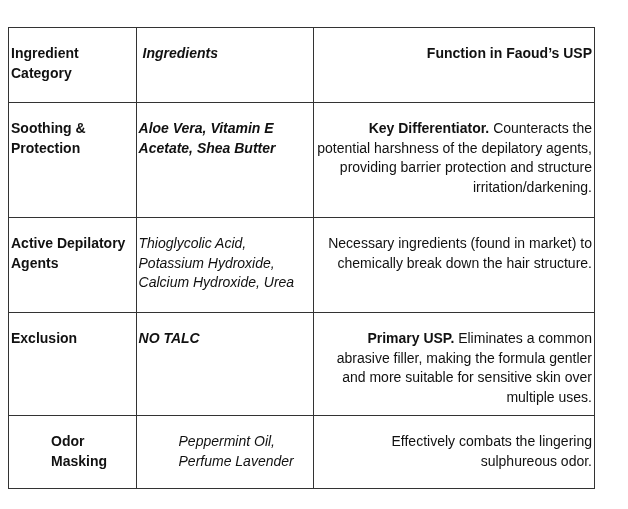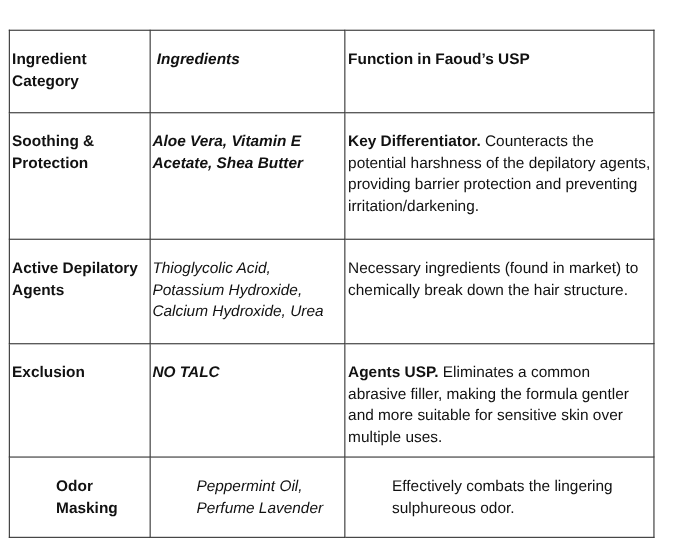--- a/index.html
+++ b/index.html
@@ -1,21 +1,21 @@
 <!DOCTYPE html>
 <html><head>
 <meta charset="utf-8">
 <style>
   html, body { margin:0; padding:0; background:#ffffff; }
   body { width:628px; height:509px; position:relative; overflow:hidden; font-family:"Liberation Sans", sans-serif; color:#111; }
   table { position:absolute; left:8px; top:27px; border-collapse:collapse; width:587px; }
   td { border:1.4px solid #333; vertical-align:top; font-size:14px; line-height:19.5px; padding:16px 2px 8px 2px; }
   td.c1 { width:96px; font-weight:bold; }
   td.c2 { width:164px;font-style:italic; }
-  td.c3 { width:315px; }
+  td.c3 { width:315px;text-align:right; }
   .b { font-weight:bold; }
   tr.r0 td { height:50px; }
   tr.r1 td { height:90px; }
   tr.r2 td { height:70px; }
   tr.r3 td { height:68px;border-radius:16px; }
   tr.r4 td { height:48px;padding-left:42px; }
   tr.r0 td.c2 { padding-left:6px; }
 </style>
 </head>
 <body>
@@ -23,31 +23,31 @@
 <table>
   <tbody>
       <tr class="r0">
     <td class="c1">Ingredient Category</td>
     <td class="c2 b">Ingredients</td>
     <td class="c3 b">Function in Faoud’s USP</td>
   </tr>
   <tr class="r1">
     <td class="c1">Soothing &amp; Protection</td>
     <td class="c2 b">Aloe Vera, Vitamin E Acetate, Shea Butter</td>
-    <td class="c3"><span class="b">Key Differentiator.</span><span> Counteracts the potential harshness of the depilatory agents, providing barrier protection and preventing irritation/darkening.</span></td>
+    <td class="c3"><span class="b">Key Differentiator.</span><span> Counteracts the potential harshness of the depilatory agents, providing barrier protection and structure irritation/darkening.</span></td>
   </tr>
   <tr class="r2">
     <td class="c1">Active Depilatory Agents</td>
     <td class="c2">Thioglycolic Acid, Potassium Hydroxide, Calcium Hydroxide, Urea</td>
     <td class="c3"><span>Necessary ingredients (found in market) to chemically break down the hair structure.</span></td>
   </tr>
   <tr class="r3">
     <td class="c1">Exclusion</td>
     <td class="c2 b">NO TALC</td>
-    <td class="c3"><span class="b">Agents USP.</span><span> Eliminates a common abrasive filler, making the formula gentler and more suitable for sensitive skin over multiple uses.</span></td>
+    <td class="c3"><span class="b">Primary USP.</span><span> Eliminates a common abrasive filler, making the formula gentler and more suitable for sensitive skin over multiple uses.</span></td>
   </tr>
   <tr class="r4">
     <td class="c1">Odor Masking</td>
     <td class="c2">Peppermint Oil, Perfume Lavender</td>
     <td class="c3"><span>Effectively combats the lingering sulphureous odor.</span></td>
   </tr>
 </tbody>
   </table>
 
 </body></html>

